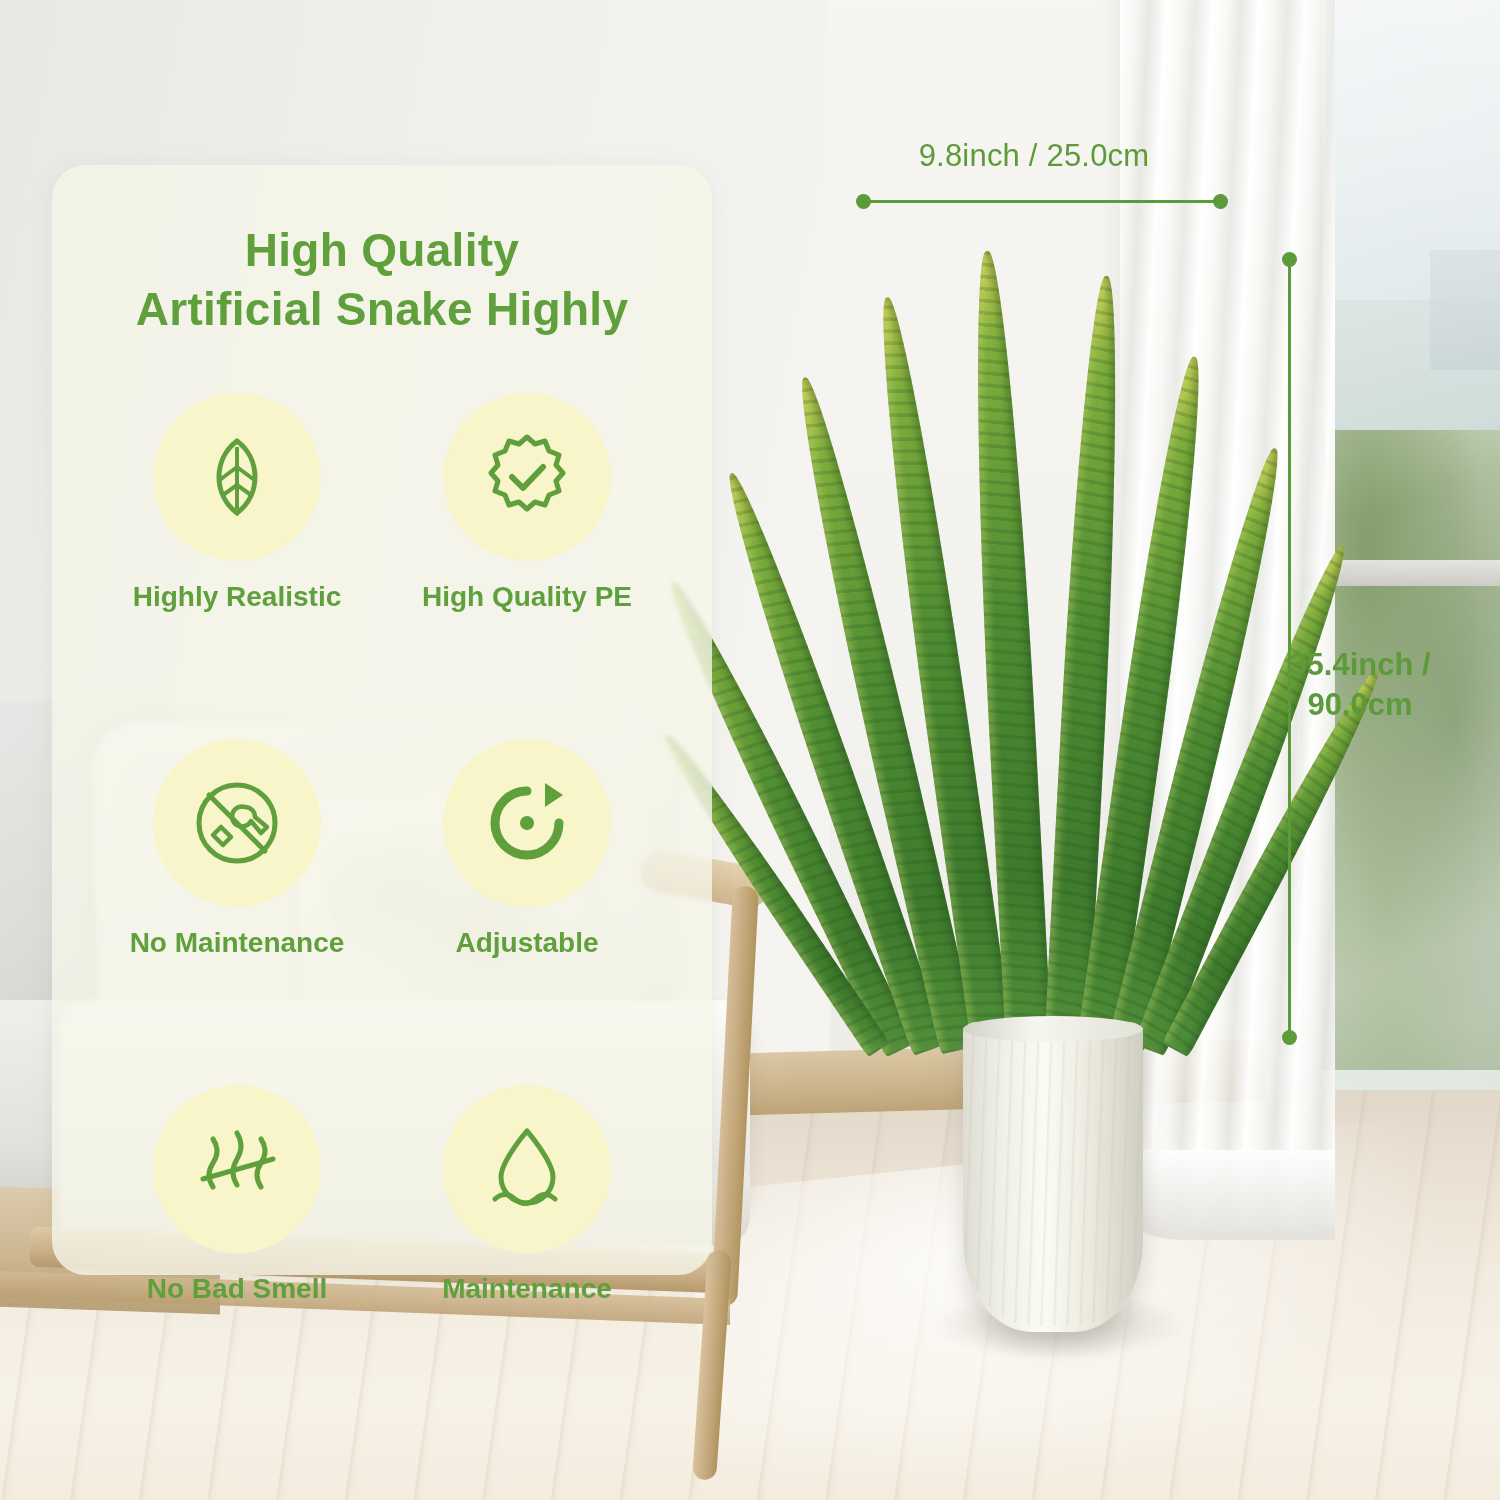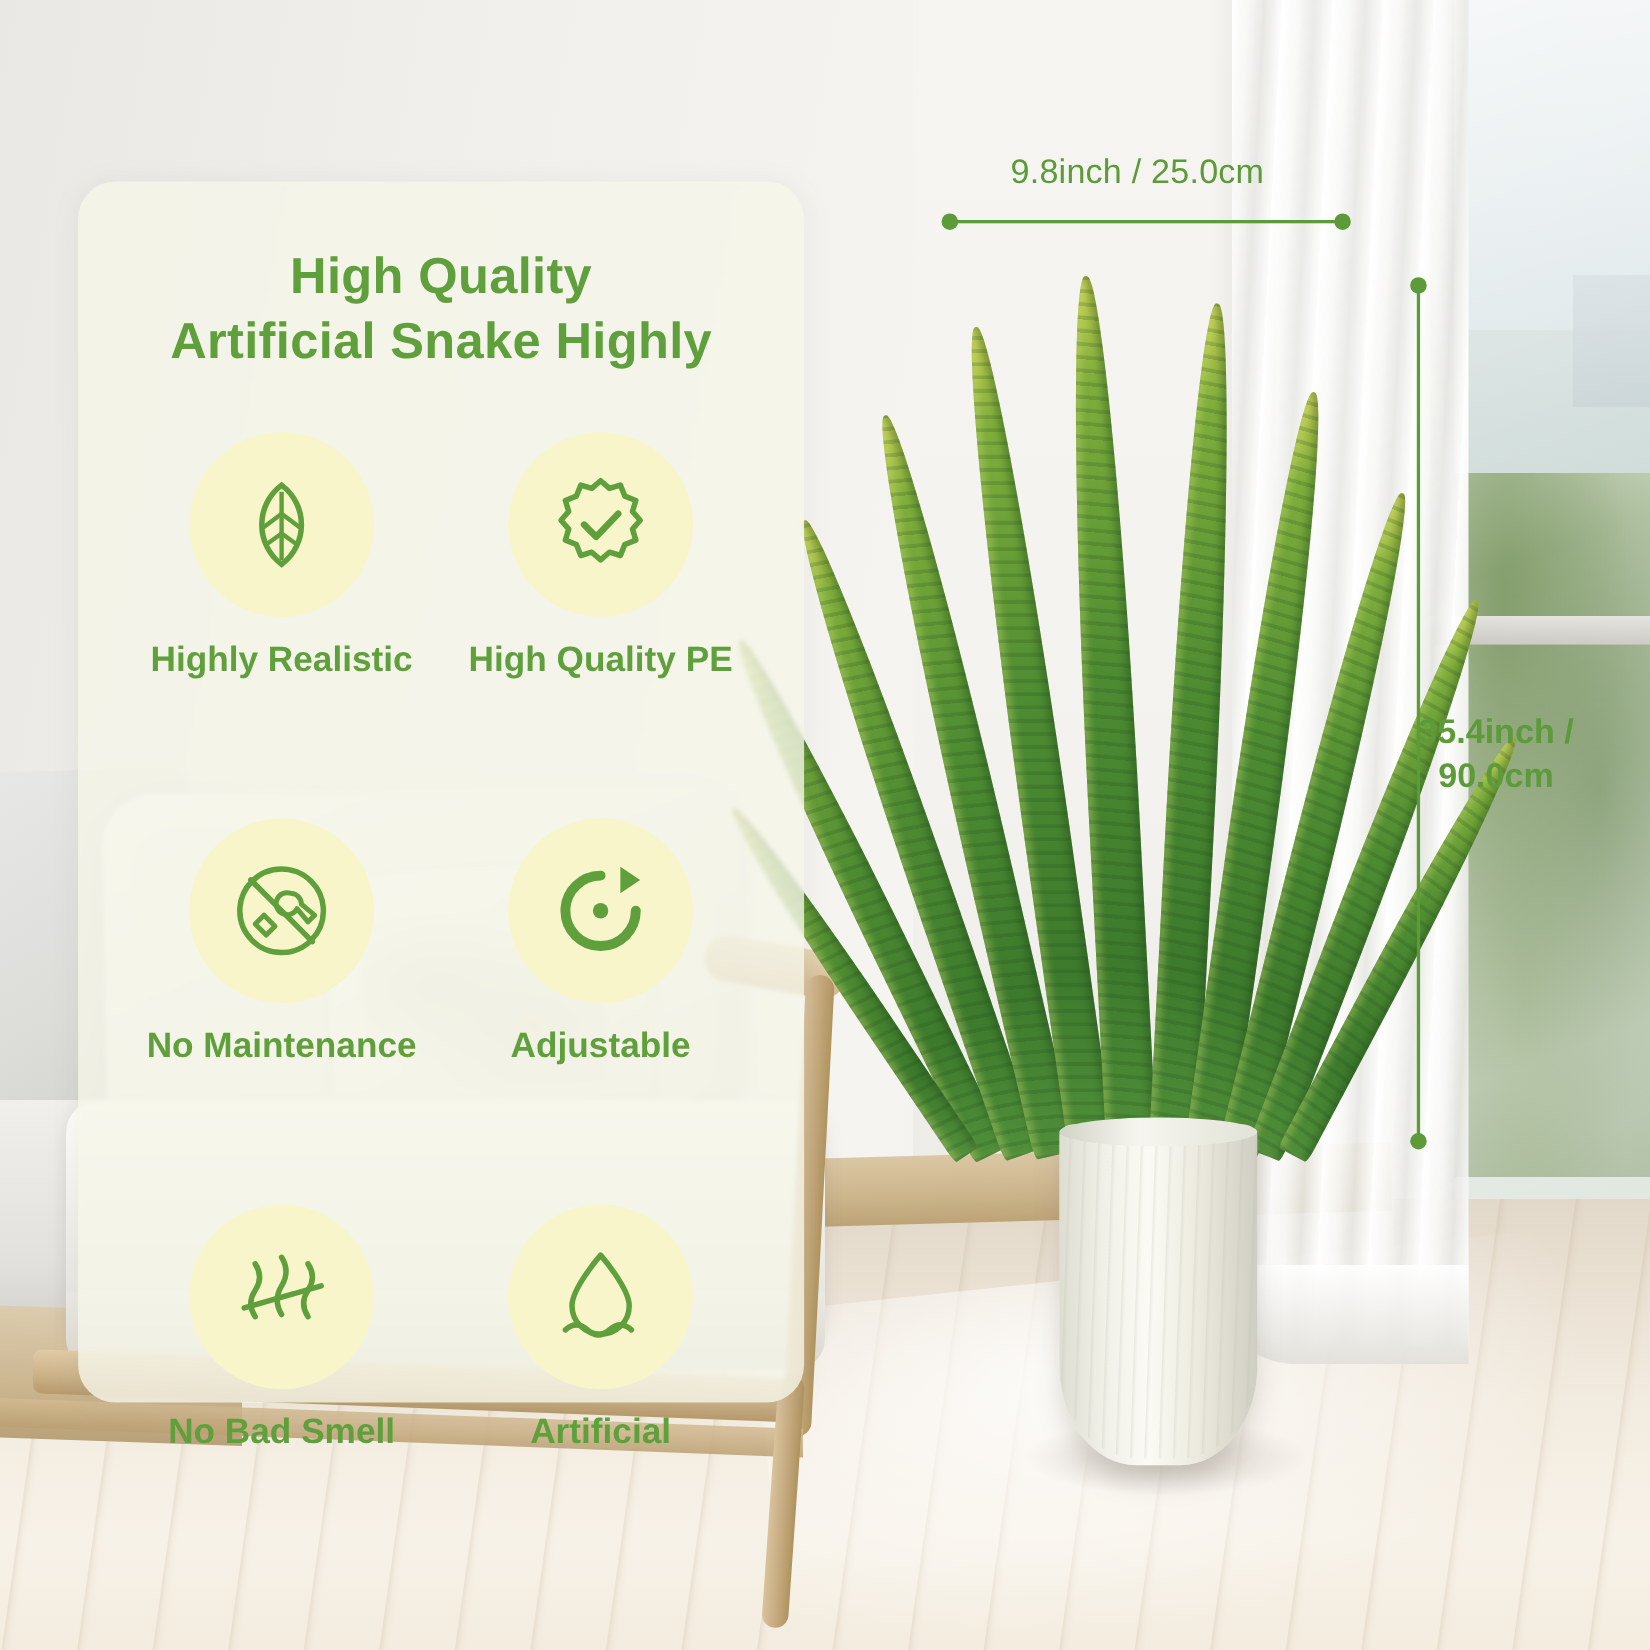--- a/index.html
+++ b/index.html
@@ -235,21 +235,21 @@
   }
   .dim-cap-t{position:absolute;left:1282px;top:252px;width:15px;height:15px;border-radius:50%;background:#5c9a3a;}
   .dim-cap-b{position:absolute;left:1282px;top:1030px;width:15px;height:15px;border-radius:50%;background:#5c9a3a;}
   .dim-v-label{
     position:absolute;left:1215px;top:645px;width:290px;text-align:center;
     font-size:31px;font-weight:bold;color:#5c9a3a;line-height:1.28;
   }
 
   
   .card{
-    position:absolute;left:71px;top:165px;width:660px;height:1110px;
+    position:absolute;left:52px;top:165px;width:660px;height:1110px;
     background:rgba(245,245,233,0.80);
     border-radius:34px;
     backdrop-filter:blur(2px);
     box-shadow:0 2px 24px rgba(140,140,120,.10);
   }
   .card-title{
     position:absolute;left:0;top:56px;width:660px;text-align:center;
     font-size:46px;font-weight:bold;color:#5fa03d;line-height:1.28;
     letter-spacing:.3px;
   }
@@ -257,21 +257,21 @@
     position:absolute;left:40px;top:228px;width:580px;
     display:grid;grid-template-columns:1fr 1fr;grid-row-gap:126px;
   }
   .feature{display:flex;flex-direction:column;align-items:center;}
   .fcircle{
     width:168px;height:168px;border-radius:50%;
     background:#f7f5c9;
     display:flex;align-items:center;justify-content:center;
   }
   .flabel{
-    margin-top:20px;font-size:32px;font-weight:bold;color:#5fa03d;white-space:nowrap;
+    margin-top:20px;font-size:28px;font-weight:bold;color:#5fa03d;white-space:nowrap;
   }
   svg{display:block;}
 </style>
 </head>
 <body>
 
 <div id="stage">
 
   <div class="photo">
     <div class="wall"></div>
@@ -412,19 +412,19 @@
         <div class="flabel">No Bad Smell</div>
       </div>
 
       <div class="feature">
         <div class="fcircle">
           <svg width="96" height="96" viewBox="0 0 96 96">
             <path d="M48 10 C48 10 74 40 74 56 a26 26 0 0 1 -52 0 C22 40 48 10 48 10 Z" fill="none" stroke="#5fa03d" stroke-width="5" stroke-linejoin="round"></path>
             <path d="M16 78 q10 -9 20 0 q10 9 20 0 q10 -9 20 0" fill="none" stroke="#5fa03d" stroke-width="5" stroke-linecap="round"></path>
           </svg>
         </div>
-        <div class="flabel">Artificial</div>
+        <div class="flabel">Maintenance</div>
       </div>
 
     </div>
   </div>
 
 </div>
 
 </body></html>

